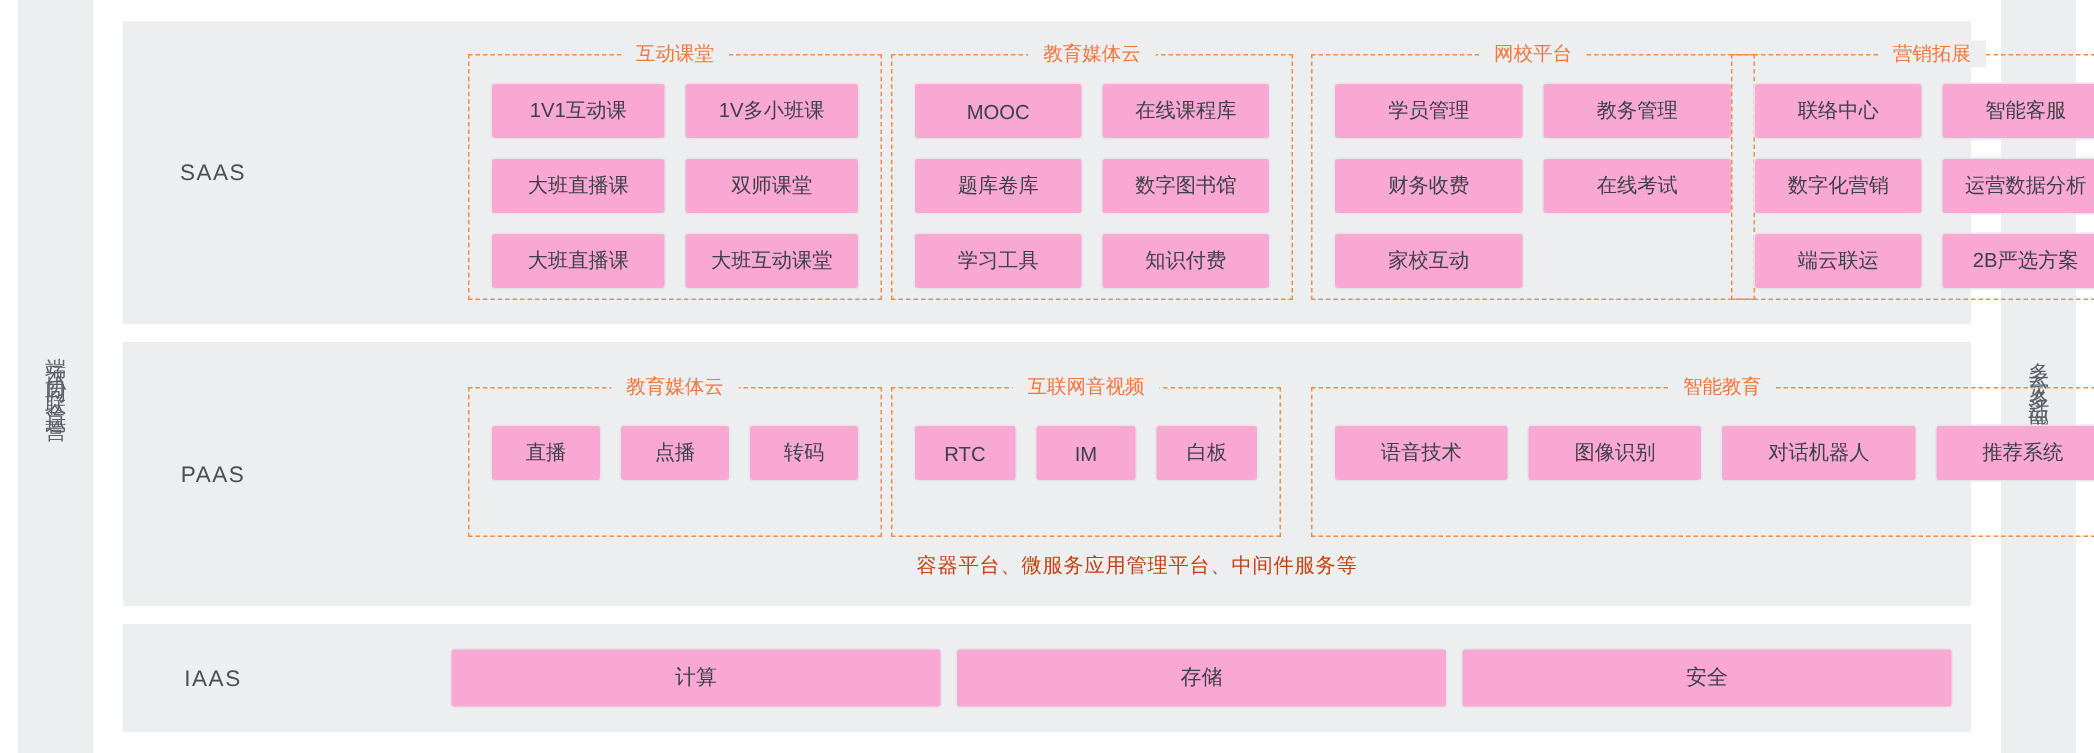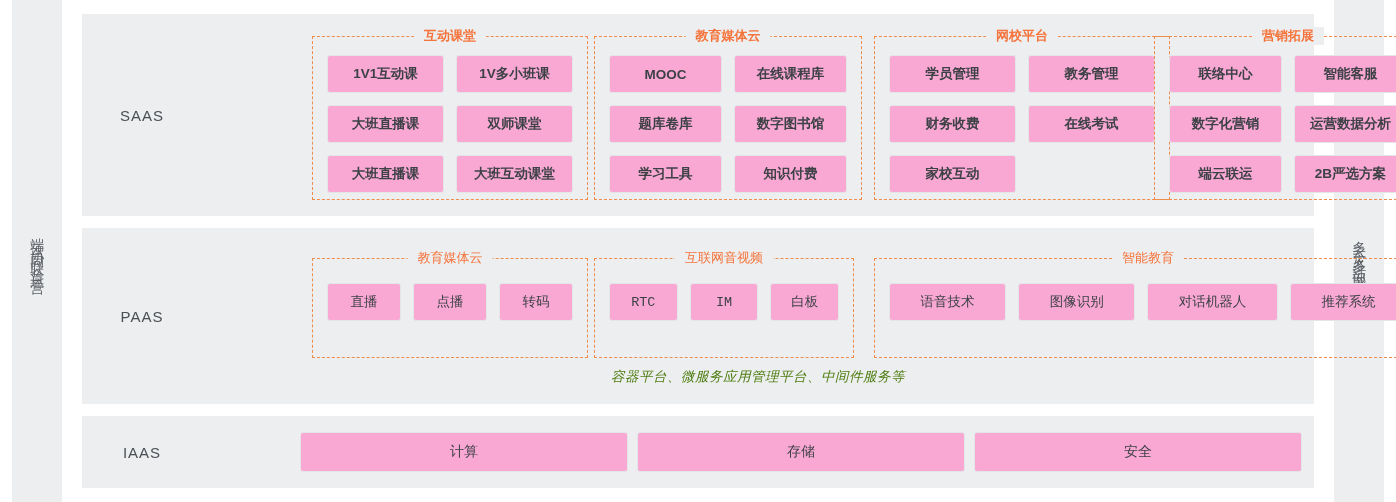--- a/index.html
+++ b/index.html
@@ -122,51 +122,50 @@
     display: flex;
     align-items: center;
     justify-content: center;
     font-size: 13.5px;
     color: #3d4146;
     box-sizing: border-box;
     white-space: nowrap;
   }
 
   
-  .g-saas { top: 22px; height: 164px; font-weight: bold; }
+  .g-saas { top: 22px; height: 164px; }
   .g-saas .cells { padding-top: 18px; gap: 12px 12px; }
   .g-saas .cell { width: calc(50% - 6px); }
 
   #g-saas-0 { left: 110px;  width: 276px; }
   #g-saas-1 { left: 392px;  width: 268px; }
   #g-saas-2 { left: 672px;  width: 296px; }
   #g-saas-3 { left: 952px;  width: 268px; }
 
   
   .g-paas { top: 30px; height: 100px; }
   .g-paas .cells { padding-top: 24px; }
-  .g-paas .cell { height: 38px; font-family: Liberation Mono, monospace; }
+  .g-paas .cell { height: 38px; }
 
   #g-paas-0 { left: 110px; width: 276px; }
   #g-paas-0 .cell { width: calc(33.333% - 8px); }
   #g-paas-1 { left: 392px; width: 260px; }
   #g-paas-1 .cell { width: calc(33.333% - 8px); }
   #g-paas-2 { left: 672px; width: 548px; }
   #g-paas-2 .cell { flex: 1 1 auto; padding: 0 10px; }
 
   .paas-note {
     position: absolute;
     left: 0;
     right: 0;
     top: 140px;
     text-align: center;
     font-size: 13.5px;
-    color: #4d7c0f;
+    color: #c2410c;
     letter-spacing: 0.5px;
-    font-style: italic;
   }
 
   
   .iaas-cells {
     position: absolute;
     left: 98px;
     right: 12px;
     top: 16px;
     display: flex;
     gap: 9px;

